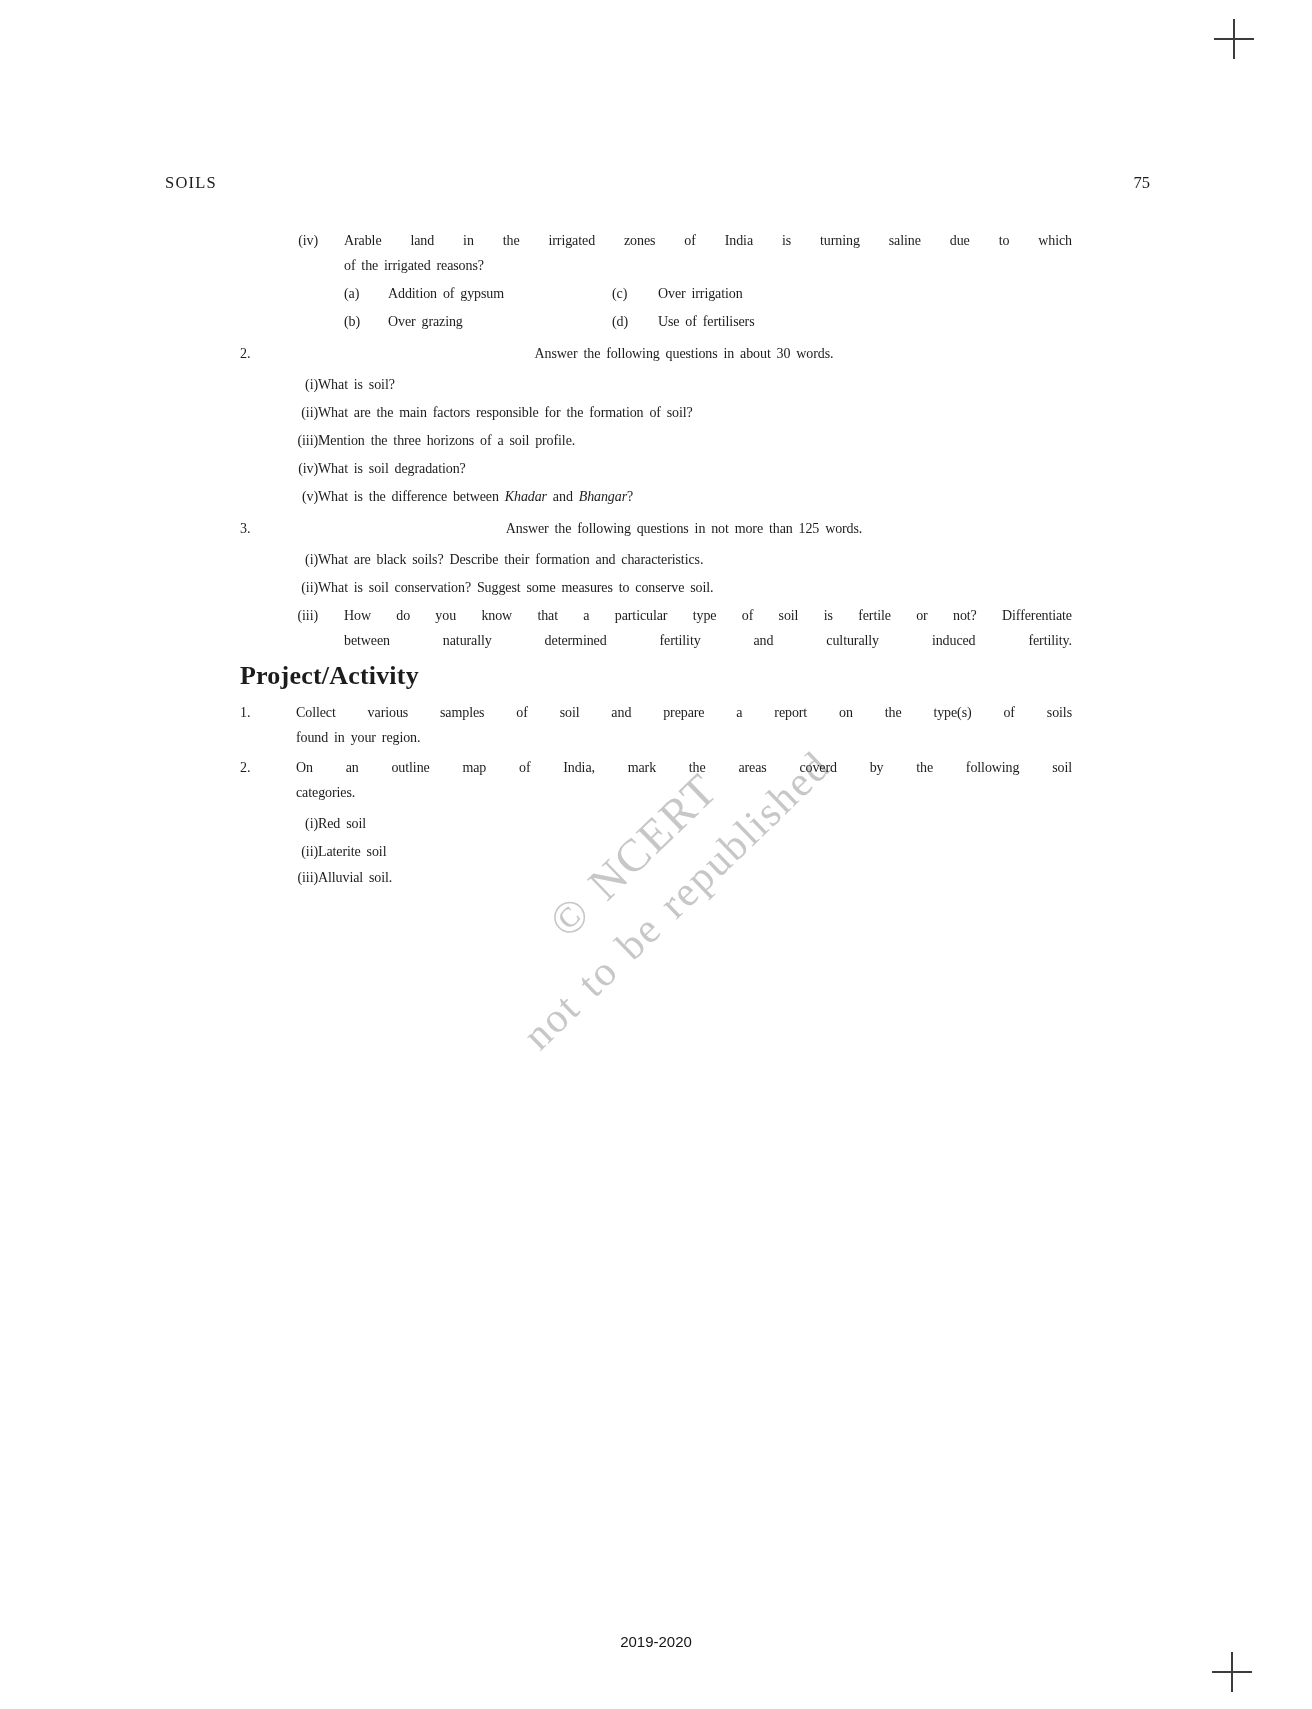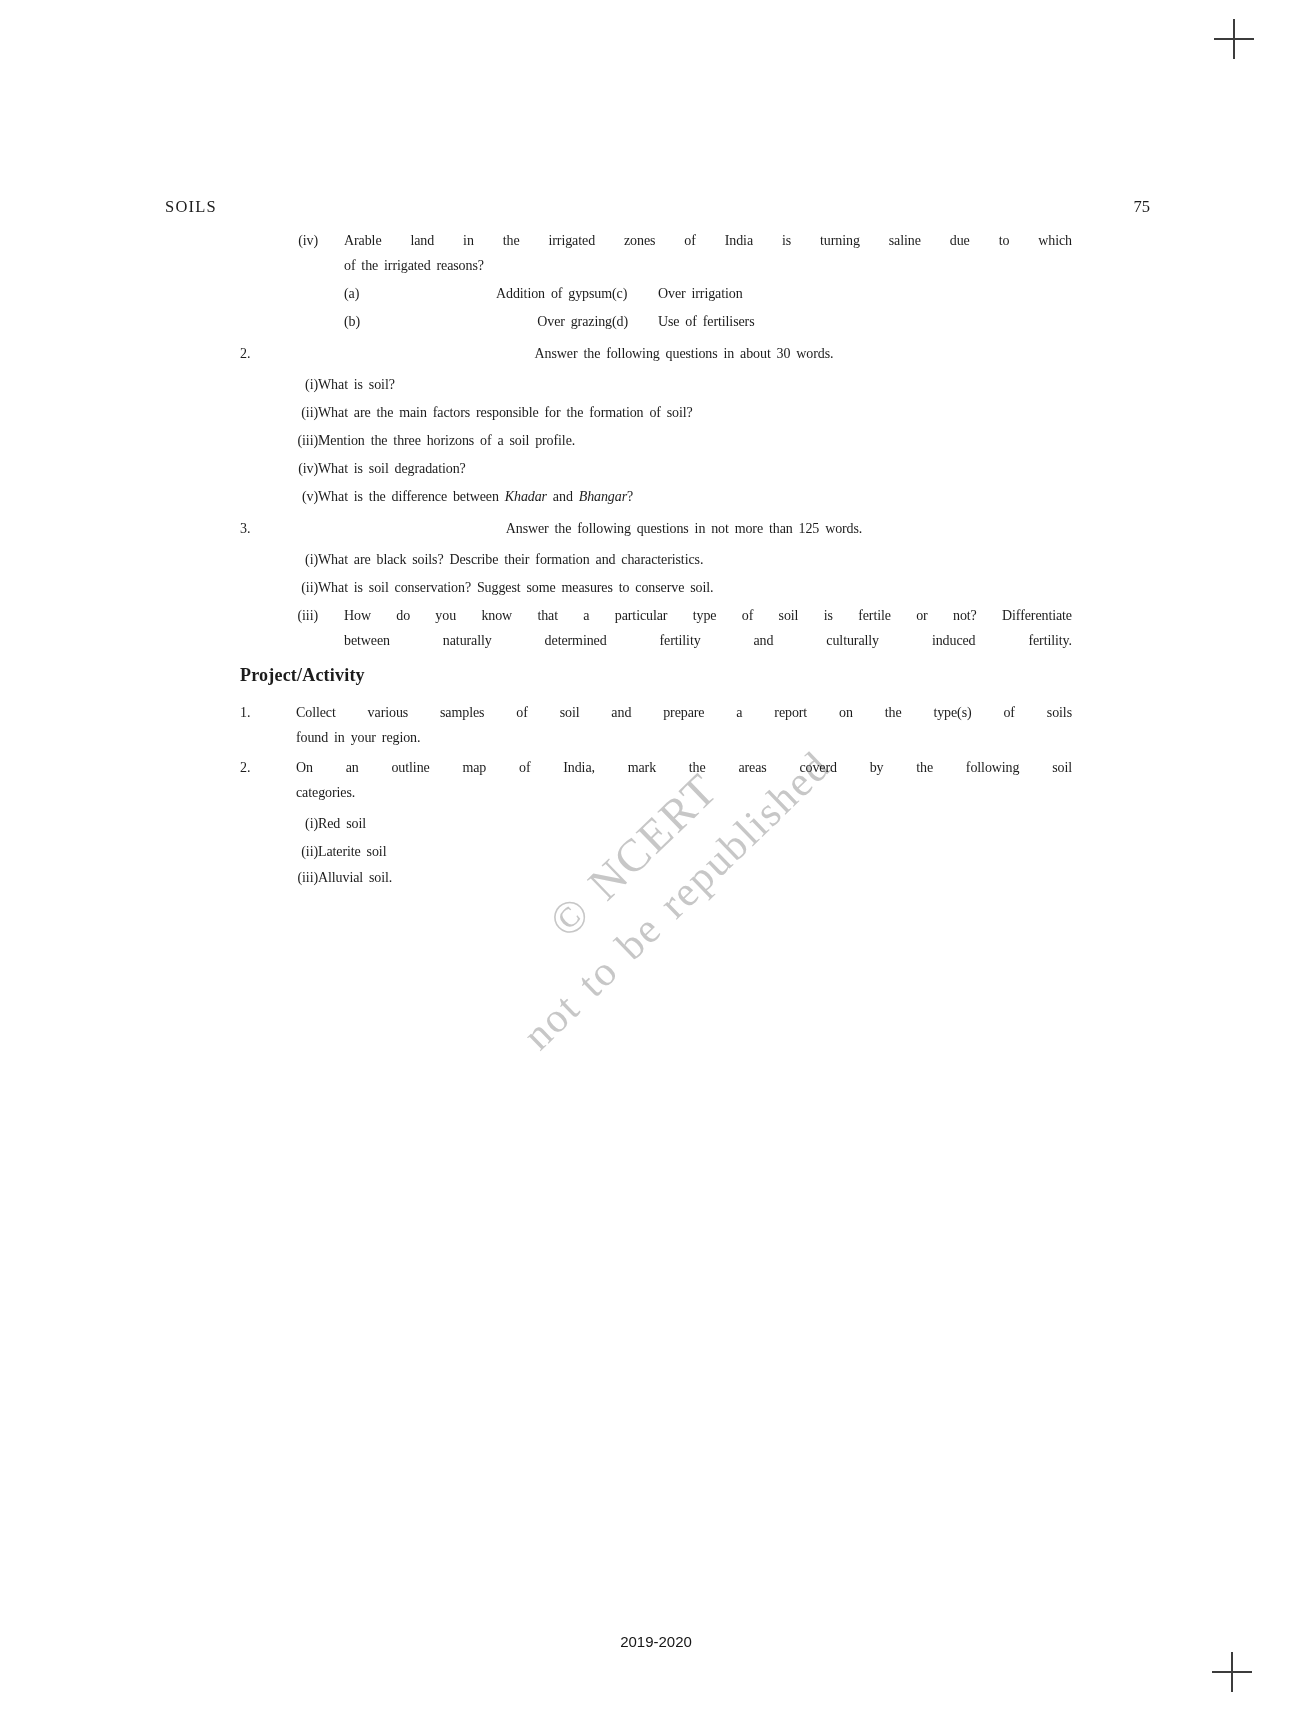--- a/index.html
+++ b/index.html
@@ -22,45 +22,45 @@
     word-spacing: 2.5px;
     letter-spacing: -0.1px;
     white-space: nowrap;
   }
   .flexrow { display: flex; }
   
   .pg-header {
     position: absolute;
     top: 174px; left: 165px; right: 162px;
     display: flex; justify-content: space-between;
-    font-size: 16.5px; line-height: 18px; margin-top: 24px;
+    font-size: 16.5px; line-height: 18px;
   }
   .pg-title { letter-spacing: 1.2px; }
   
   .sub-label { flex: none; width: 78px; text-align: right; }
   .sub-text  { flex: none; }
   .sub-par   { flex: 1; margin-left: 26px; white-space: normal; }
   
   .main-num  { flex: none; width: 56px; }
   .main-text { flex: 1; text-align: center; }
   
   .cont-sub  { left: 344px; width: 728px; }
   .cont-main { left: 296px; width: 776px; }
   
   .jline { text-align: justify; text-align-last: justify; white-space: normal; }
   
   .opt-row { left: 344px; width: 728px; display: flex; }
   .opt-label1 { flex: none; width: 44px; }
-  .opt-text1  { flex: none; width: 224px; text-align: right; }
+  .opt-text1  { flex: none; width: 224px; }
   .opt-label2 { flex: none; width: 46px; }
   .opt-text2  { flex: 1; }
   .ital { font-style: italic; }
   .proj-heading {
     position: absolute; left: 240px; top: 663px;
-    font-size: 18px; font-weight: bold; letter-spacing: 0.2px;
+    font-size: 26px; font-weight: bold; letter-spacing: 0.2px;
     line-height: 25px;
   }
   
   .watermark {
     position: absolute;
     left: 655px; top: 878px;
     transform: translate(-50%, -50%) rotate(-44deg);
     text-align: center;
     color: #c7c7c7;
     line-height: 62px;

